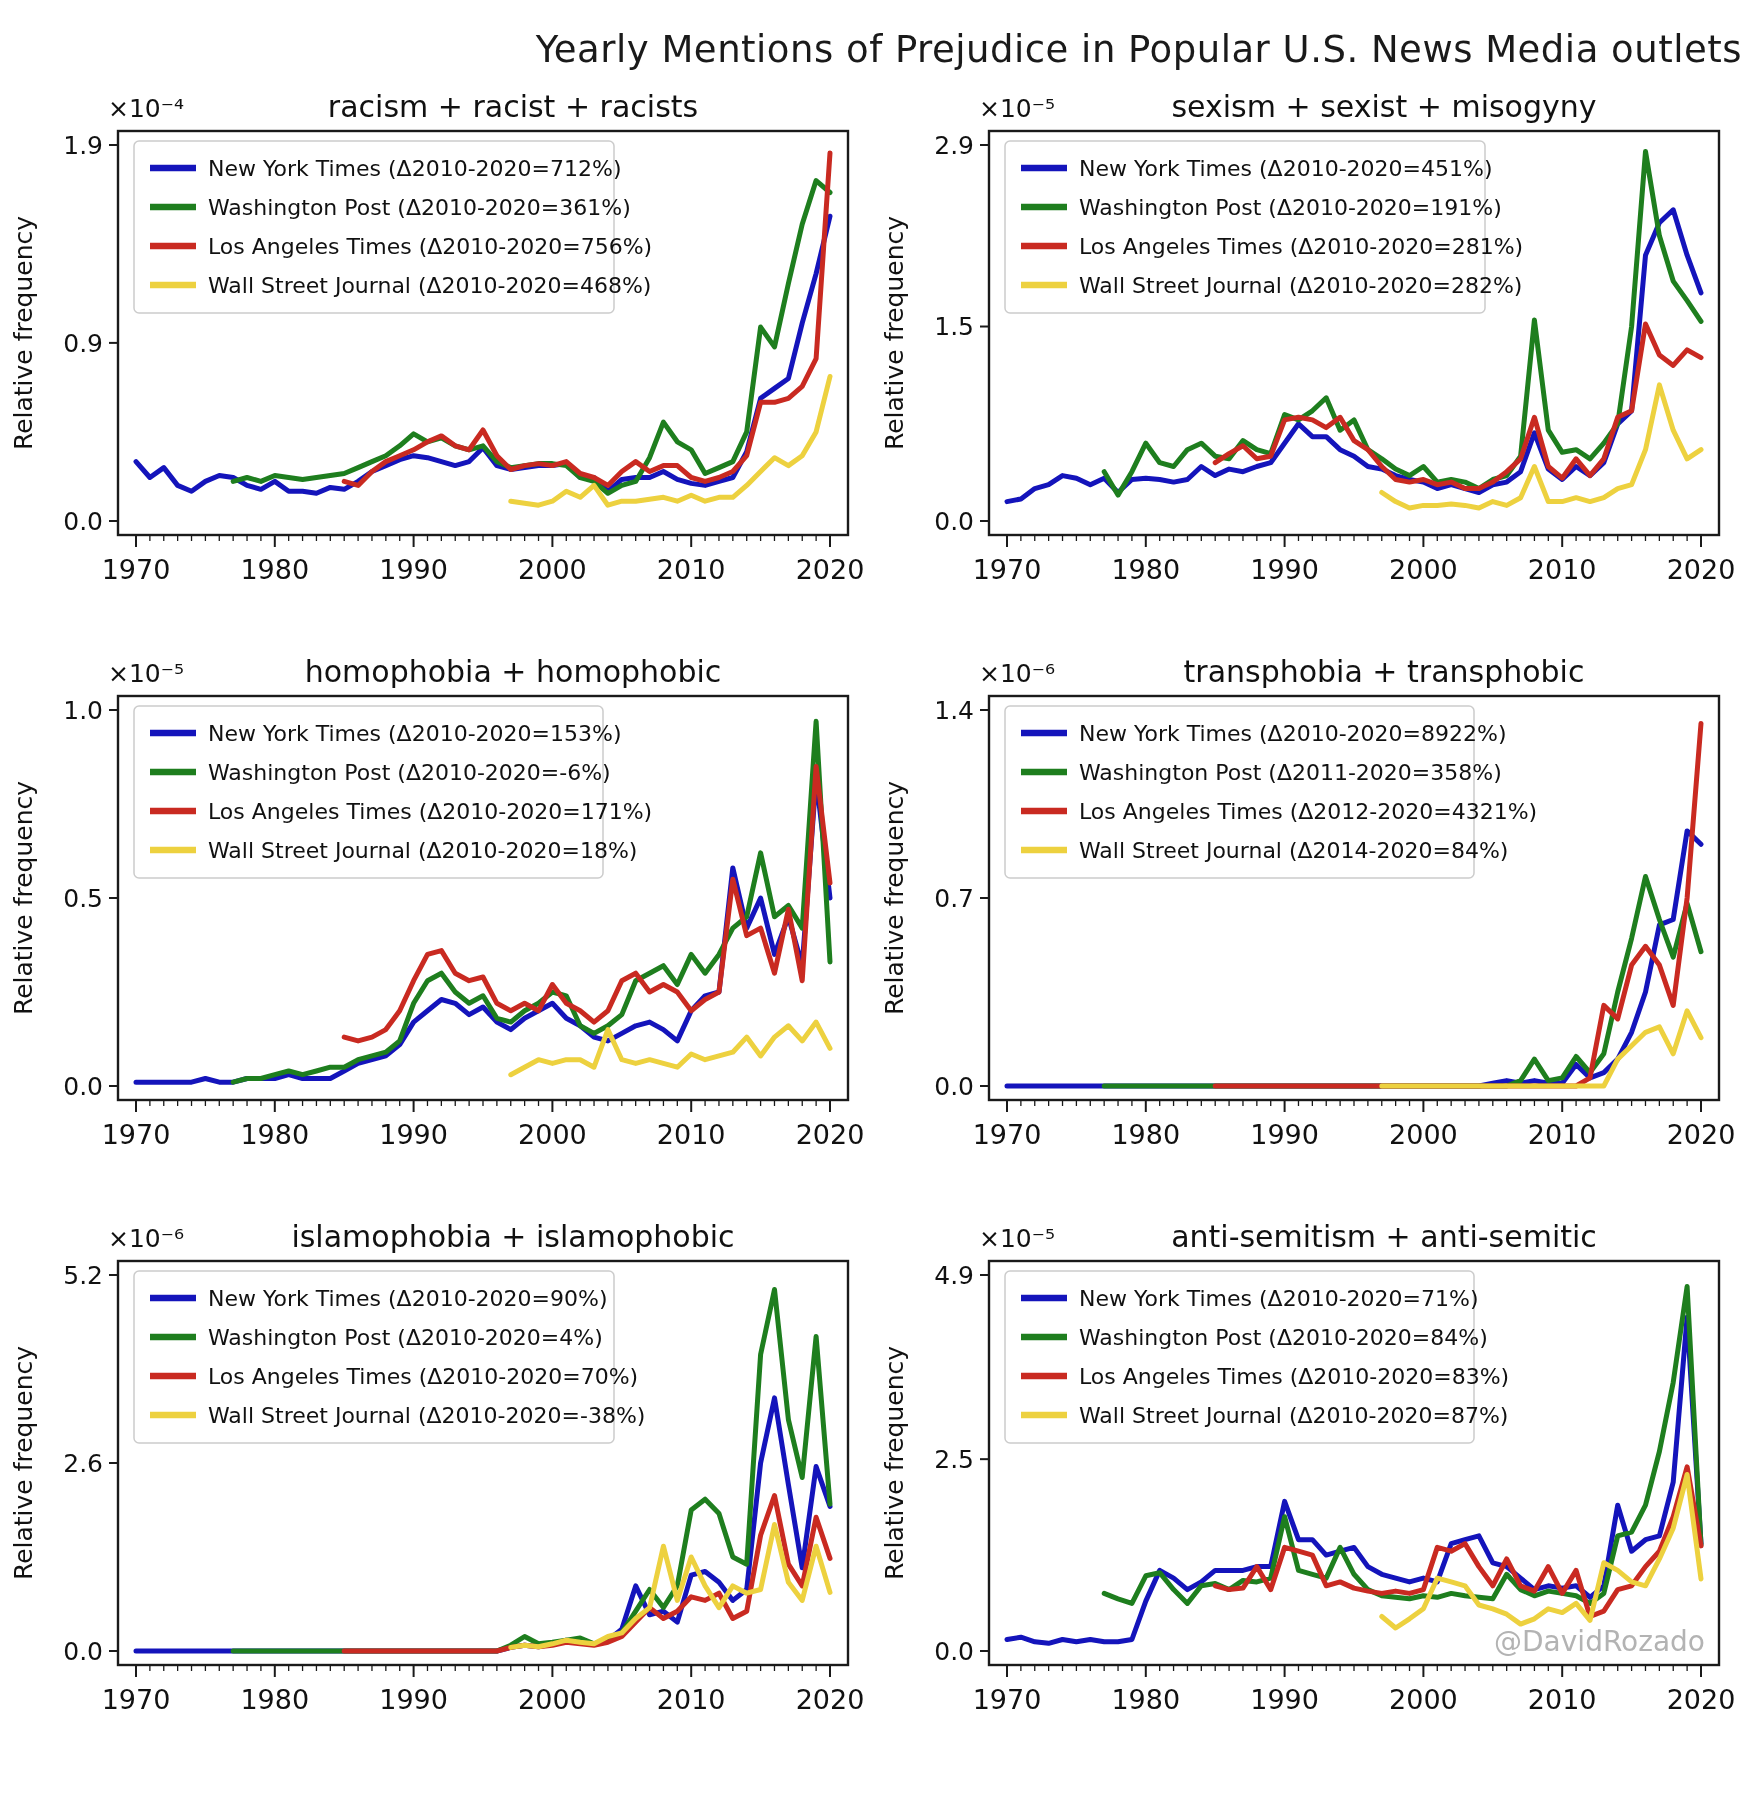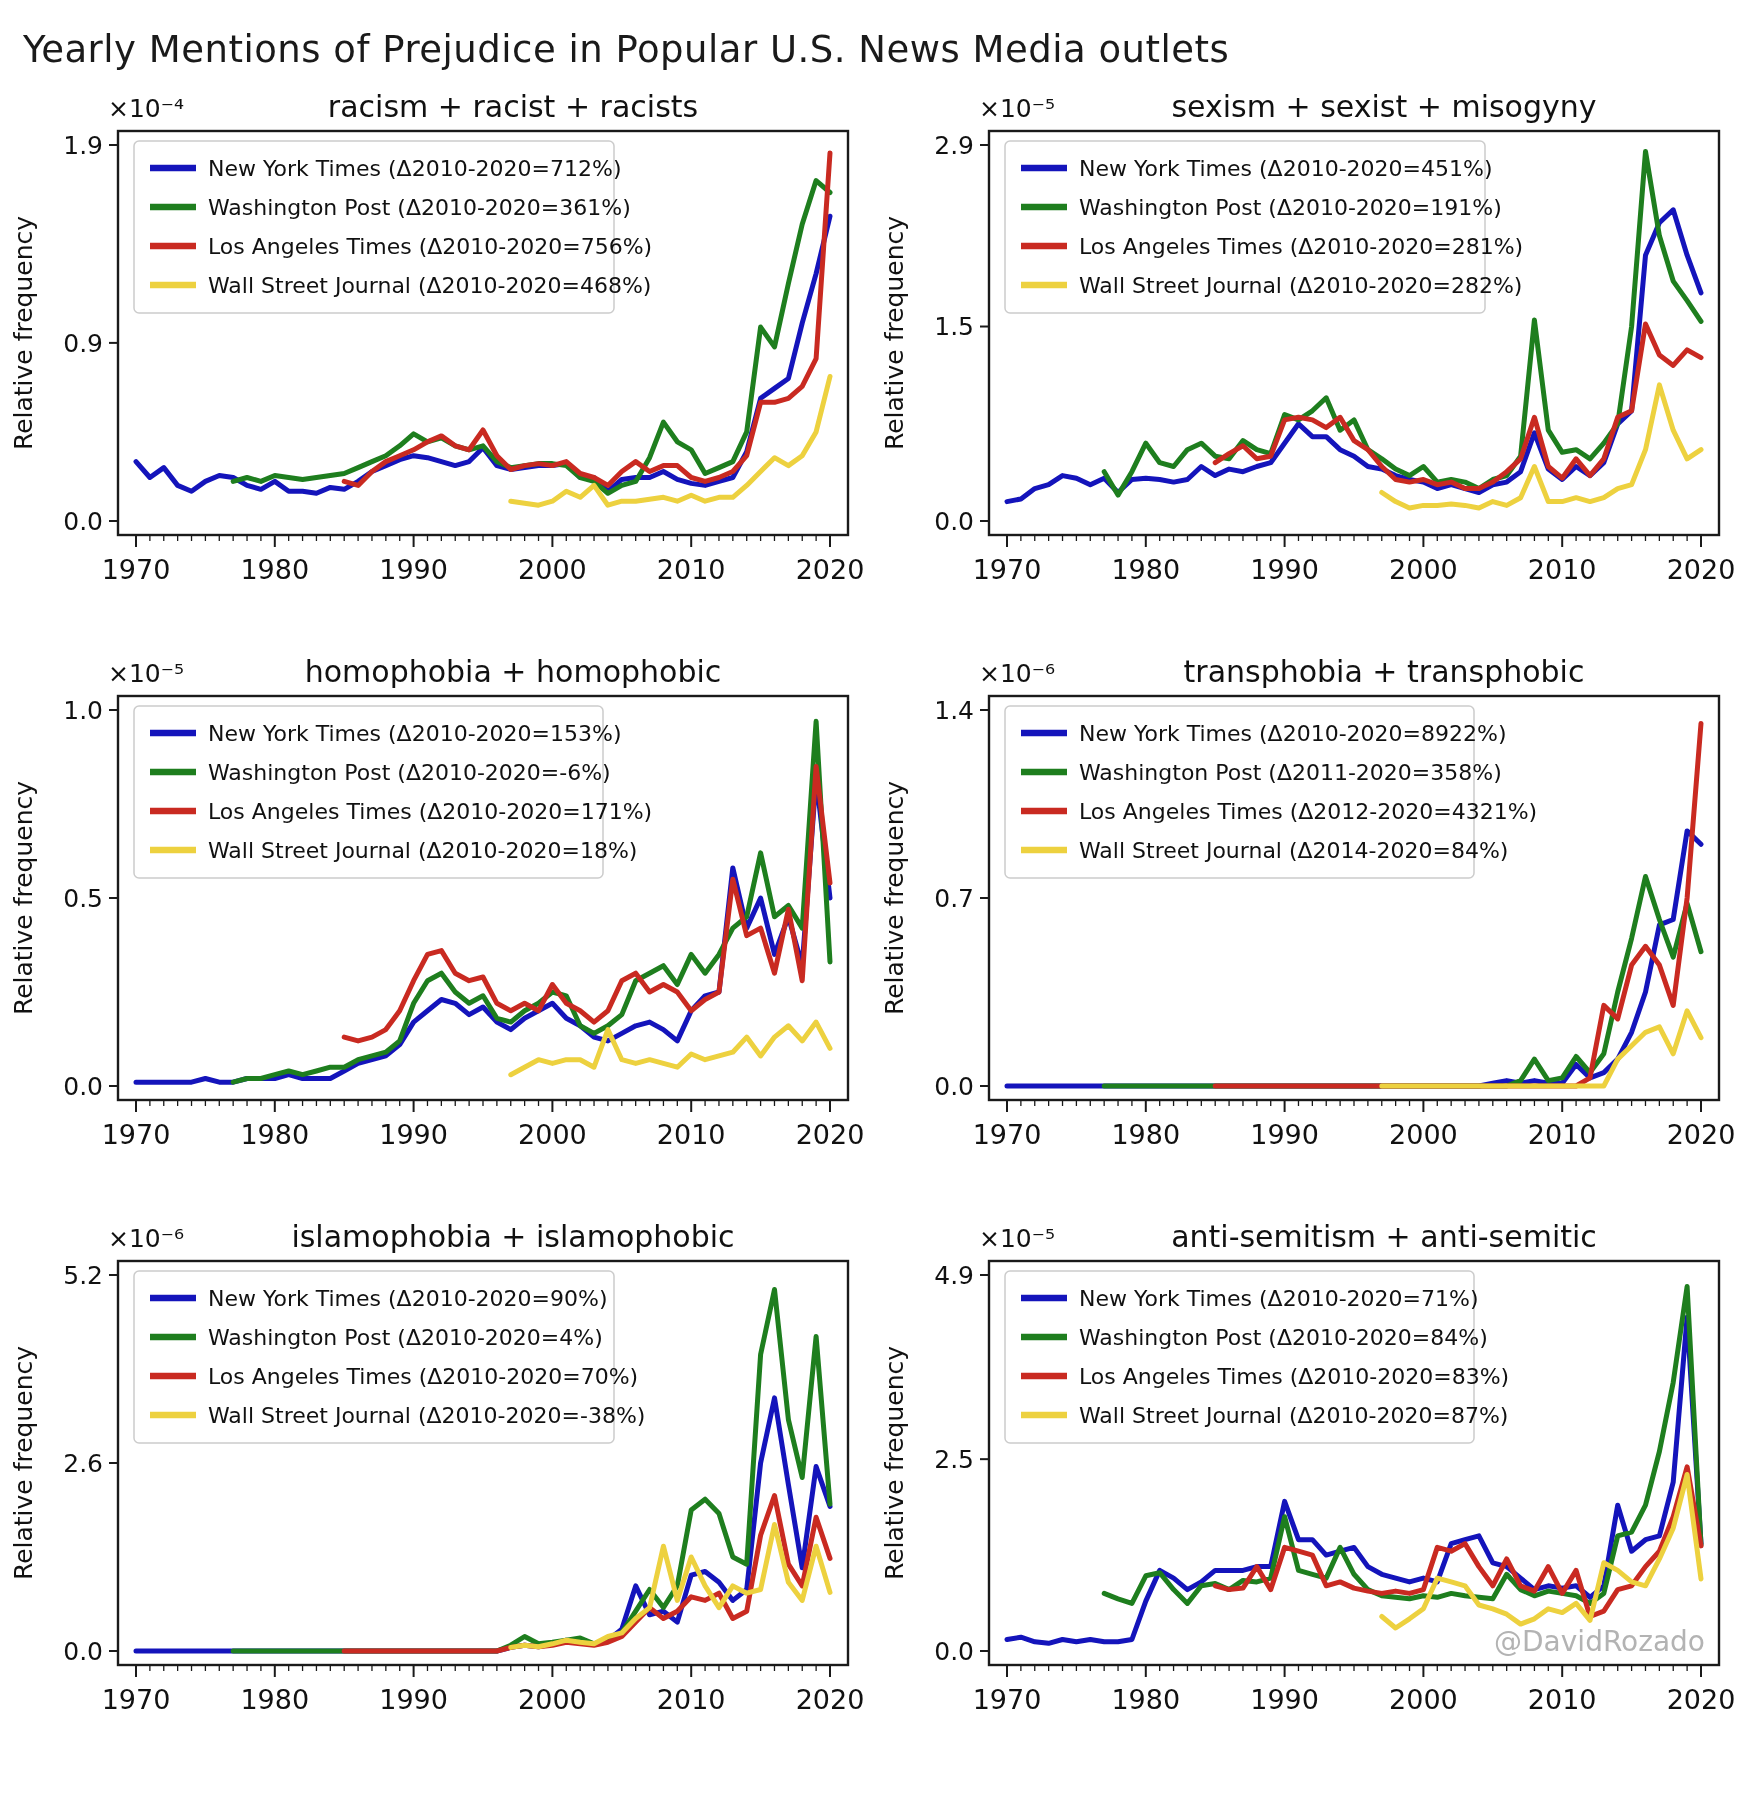--- a/index.html
+++ b/index.html
@@ -1,19 +1,19 @@
 <!DOCTYPE html>
 <html><head>
 <meta charset="utf-8">
 <style>
   html,body{margin:0;padding:0;background:#ffffff;}
   .page{width:1742px;height:1800px;background:#ffffff;overflow:hidden;
         font-family:"DejaVu Sans", sans-serif;}
-  .fig-title{font-weight:normal;font-size:37px;color:#1a1a1a;text-align:left;
-             margin:28px 0 6px 0;letter-spacing:0.5px;padding-left:23px;}
+  .fig-title{font-weight:normal;font-size:37px;color:#1a1a1a;text-align:right;
+             margin:28px 0 6px 0;letter-spacing:0.5px;}
   .grid{display:grid;grid-template-columns:871px 871px;grid-template-rows:565px 565px 565px;}
   .cell{margin:0;padding:0;display:flex;align-items:flex-start;justify-content:center;}
   svg text{font-family:"DejaVu Sans", sans-serif;}
 </style>
 </head>
 <body>
 
 <div class="page">
   <h1 class="fig-title">Yearly Mentions of Prejudice in Popular U.S. News Media outlets</h1>
   <div class="grid">

